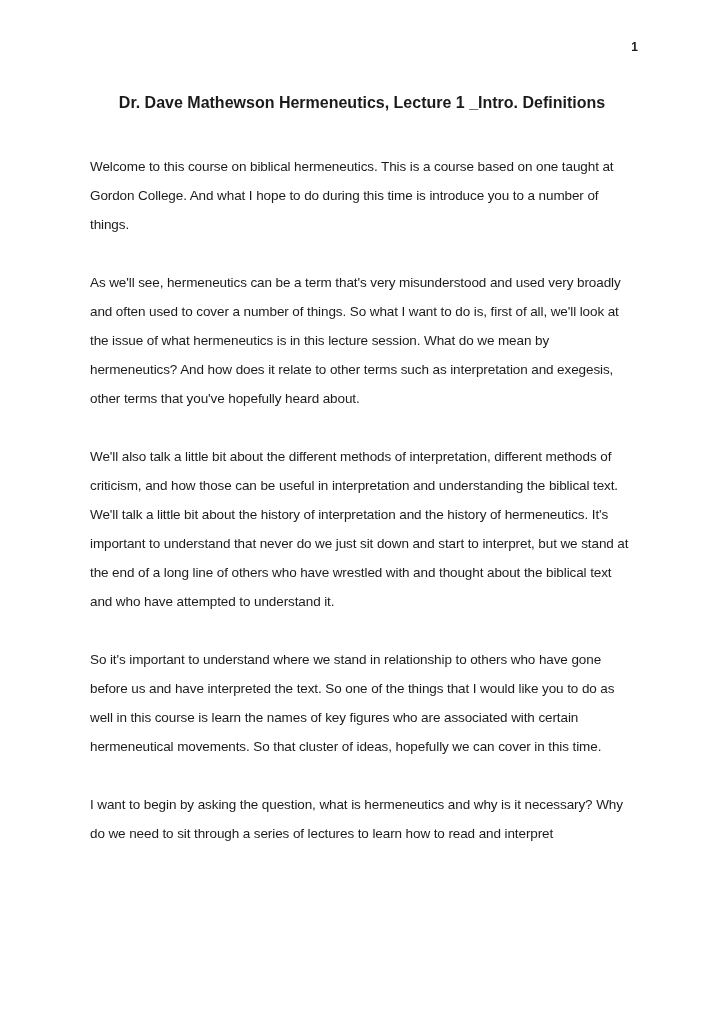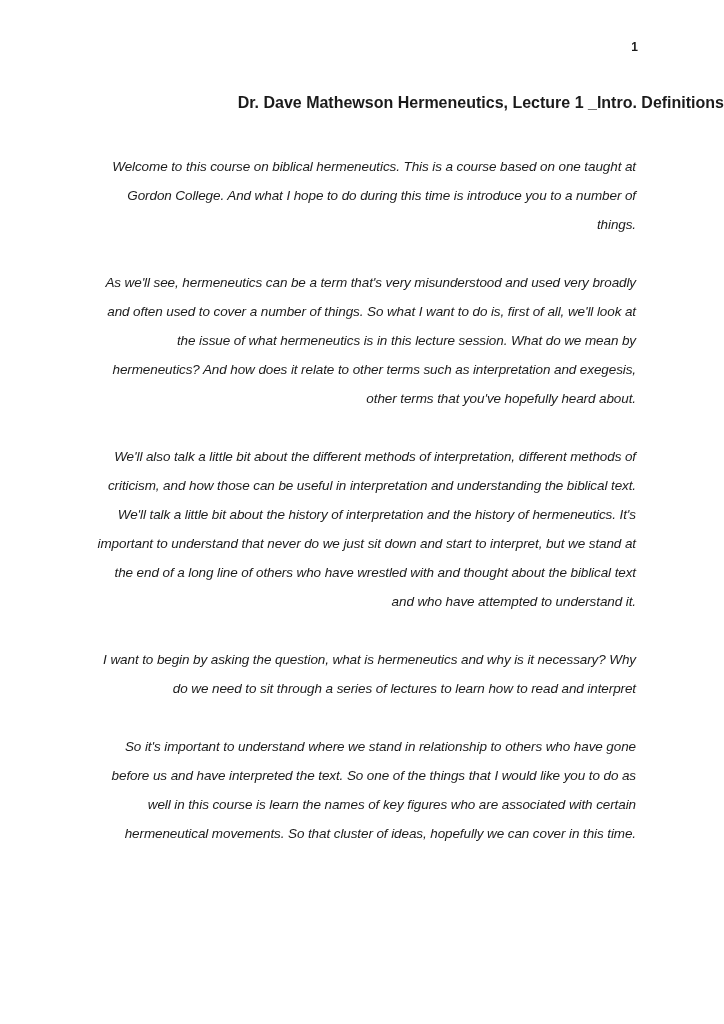--- a/index.html
+++ b/index.html
@@ -20,51 +20,50 @@
   .page-number {
     position: absolute;
     top: 40px;
     right: 86px;
     font-size: 12px;
     font-weight: bold;
     color: #1b1b1b;
   }
   .title-block {
     padding-top: 84px;
-    text-align: right;
+    text-align: center;
     font-weight: bold;
     font-size: 16px;
     line-height: 37px;
     color: #1b1b1b;
   }
   .doc-body {
     margin: 31px 88px 0 90px;
     font-size: 13.5px;
     line-height: 29px;
-    text-align: right;
+    text-align: left;
     letter-spacing: -0.1px;
     color: #1b1b1b;
-    font-style: italic;
   }
   .doc-body p {
     margin: 0 0 29px 0;
   }
 </style>
 </head>
 <body>
 
 <div class="page">
 
   <div class="page-number">1</div>
 
   <div class="title-block">
     <div>Dr. Dave Mathewson Hermeneutics, Lecture 1 _Intro. Definitions</div>
   </div>
 
   <div class="doc-body">
     <p>Welcome to this course on biblical hermeneutics. This is a course based on one taught at Gordon College. And what I hope to do during this time is introduce you to a number of things.</p>
     <p>As we'll see, hermeneutics can be a term that's very misunderstood and used very broadly and often used to cover a number of things. So what I want to do is, first of all, we'll look at the issue of what hermeneutics is in this lecture session. What do we mean by hermeneutics? And how does it relate to other terms such as interpretation and exegesis, other terms that you've hopefully heard about.</p>
     <p>We'll also talk a little bit about the different methods of interpretation, different methods of criticism, and how those can be useful in interpretation and understanding the biblical text. We'll talk a little bit about the history of interpretation and the history of hermeneutics. It's important to understand that never do we just sit down and start to interpret, but we stand at the end of a long line of others who have wrestled with and thought about the biblical text and who have attempted to understand it.</p>
+    <p>So it's important to understand where we stand in relationship to others who have gone before us and have interpreted the text. So one of the things that I would like you to do as well in this course is learn the names of key figures who are associated with certain hermeneutical movements. So that cluster of ideas, hopefully we can cover in this time.</p>
     <p>I want to begin by asking the question, what is hermeneutics and why is it necessary? Why do we need to sit through a series of lectures to learn how to read and interpret</p>
-    <p>So it's important to understand where we stand in relationship to others who have gone before us and have interpreted the text. So one of the things that I would like you to do as well in this course is learn the names of key figures who are associated with certain hermeneutical movements. So that cluster of ideas, hopefully we can cover in this time.</p>
   </div>
 
 </div>
 
 </body></html>

